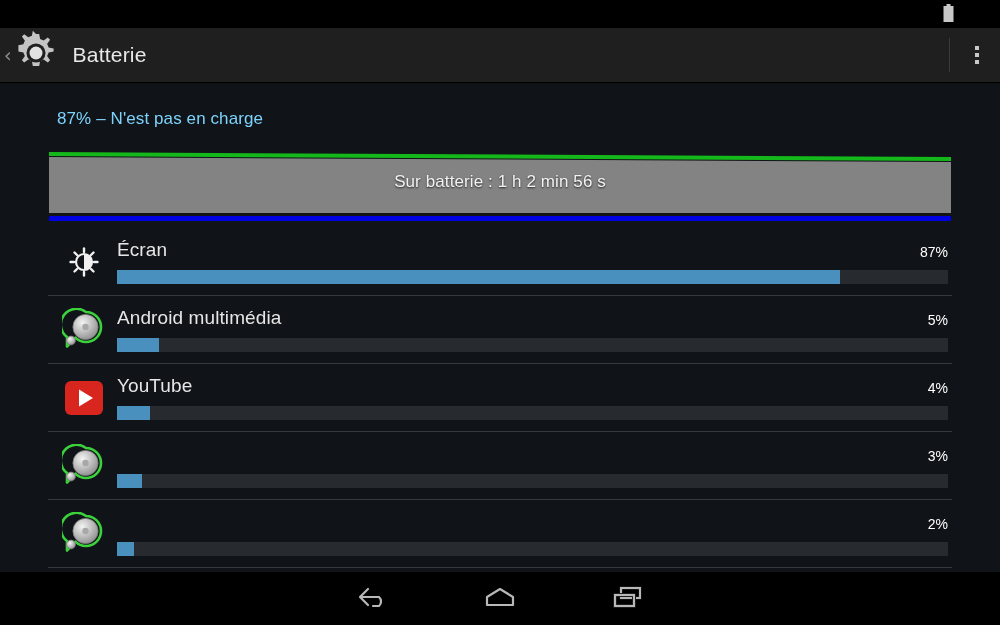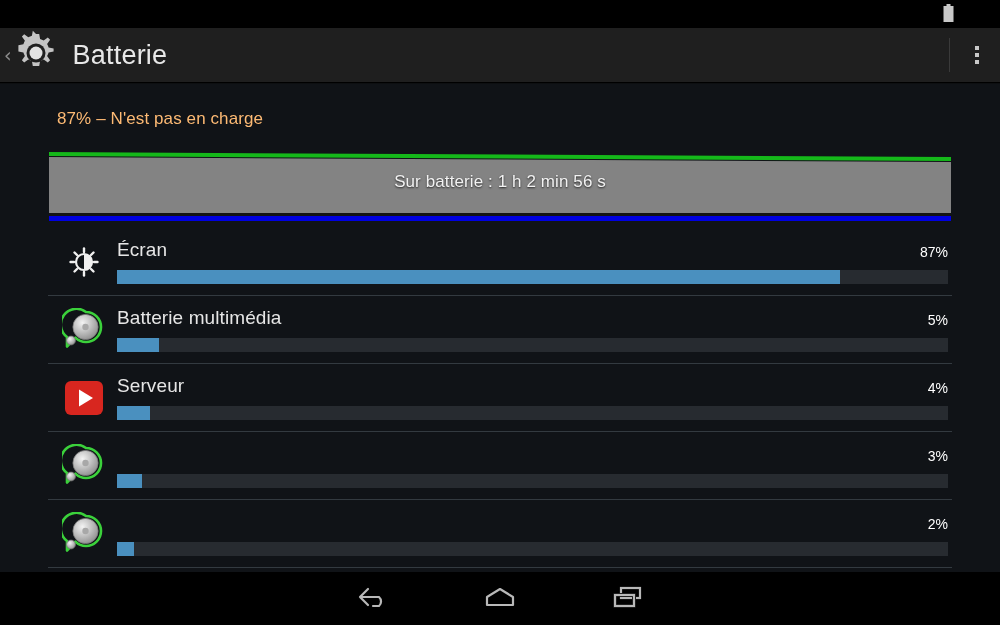--- a/index.html
+++ b/index.html
@@ -71,21 +71,21 @@
   .back-chevron {
     color: #8c8c8c;
     font-size: 19px;
     line-height: 1;
     margin-right: 1px;
     font-family: "DejaVu Sans", sans-serif;
   }
   .gear-icon { display:block; }
   .ab-title {
     color: #e8e8e8;
-    font-size: 27px;
+    font-size: 21px;
     margin-left: 14px;
     letter-spacing: 0.2px;
     white-space: nowrap;
   }
   .ab-spacer { flex: 1; }
   .ab-action {
     display: flex;
     align-items: center;
     gap: 9px;
     height: 55px;
@@ -124,21 +124,21 @@
 
   
   .content {
     position: absolute;
     top: 84px; left: 0;
     width: 1000px;
     height: 488px;
     background: #101317;
   }
   .charge-status {
-    color: #fdba74;
+    color: #7dd3fc;
     font-size: 17px;
     padding: 25px 0 0 57px;
     letter-spacing: 0.1px;
   }
 
   
   .graph-wrap {
     position: absolute;
     left: 49px;
     top: 66px;
@@ -345,36 +345,36 @@
                 <stop offset="55%" stop-color="#bdbdbd"></stop>
                 <stop offset="100%" stop-color="#8e8e8e"></stop>
               </radialGradient>
             </defs>
             <path d="M24 4 a15 15 0 0 1 0 30 a15 15 0 0 1 -10.6-4.4 L5 38.5 L5 29 a15 15 0 0 1 19-25 z" fill="none" stroke="#3bd13b" stroke-width="2.6" stroke-linejoin="round"></path>
             <circle cx="23.5" cy="19" r="12.6" fill="url(#chrome1)" stroke="#7b7b7b" stroke-width="0.8"></circle>
             <circle cx="23.5" cy="19" r="3.2" fill="#a8a8a8"></circle>
             <circle cx="9" cy="32.5" r="4.4" fill="url(#chrome1)" stroke="#7b7b7b" stroke-width="0.8"></circle>
           </svg>
         </span>
-        <span class="row-name">Batterie multimédia</span>
+        <span class="row-name">Android multimédia</span>
         <span class="row-pct">5%</span>
         <div class="row-bar-track" style="background: rgb(39, 43, 48);">
           <div class="row-bar-fill" style="width: 5%; background: rgb(74, 144, 191);"></div>
         </div>
         <div class="divider"></div>
       </div>
 
       <div class="usage-row">
         <span class="row-icon">
           <svg width="44" height="44" viewBox="0 0 44 44">
             <rect x="3" y="5" width="38" height="34" rx="6" ry="6" fill="#d8261f"></rect>
             <path d="M17 13.5 L31 22 L17 30.5 Z" fill="#ffffff"></path>
           </svg>
         </span>
-        <span class="row-name">Serveur</span>
+        <span class="row-name">YouTube</span>
         <span class="row-pct">4%</span>
         <div class="row-bar-track" style="background: rgb(39, 43, 48);">
           <div class="row-bar-fill" style="width: 4%; background: rgb(74, 144, 191);"></div>
         </div>
         <div class="divider"></div>
       </div>
 
       <div class="usage-row">
         <span class="row-icon">
           <svg width="44" height="44" viewBox="0 0 44 44">

